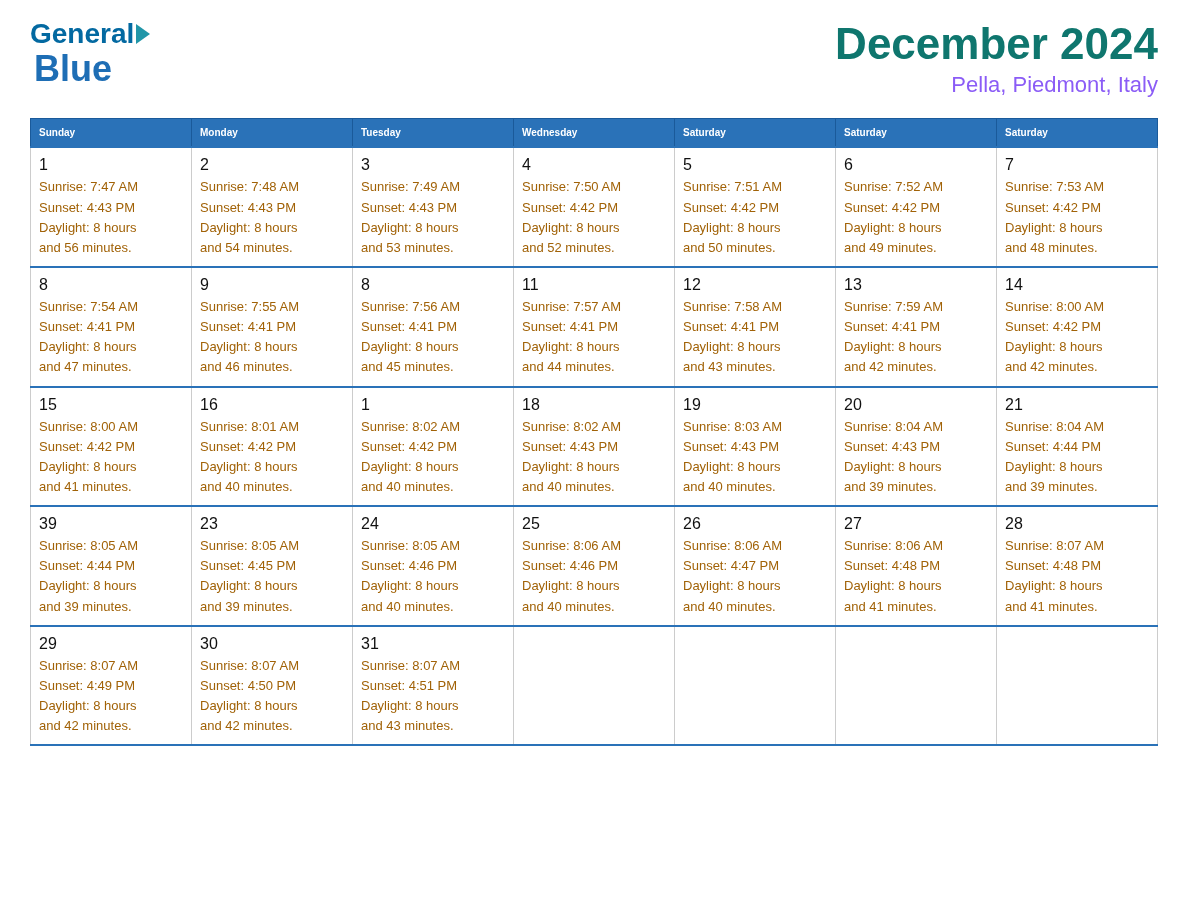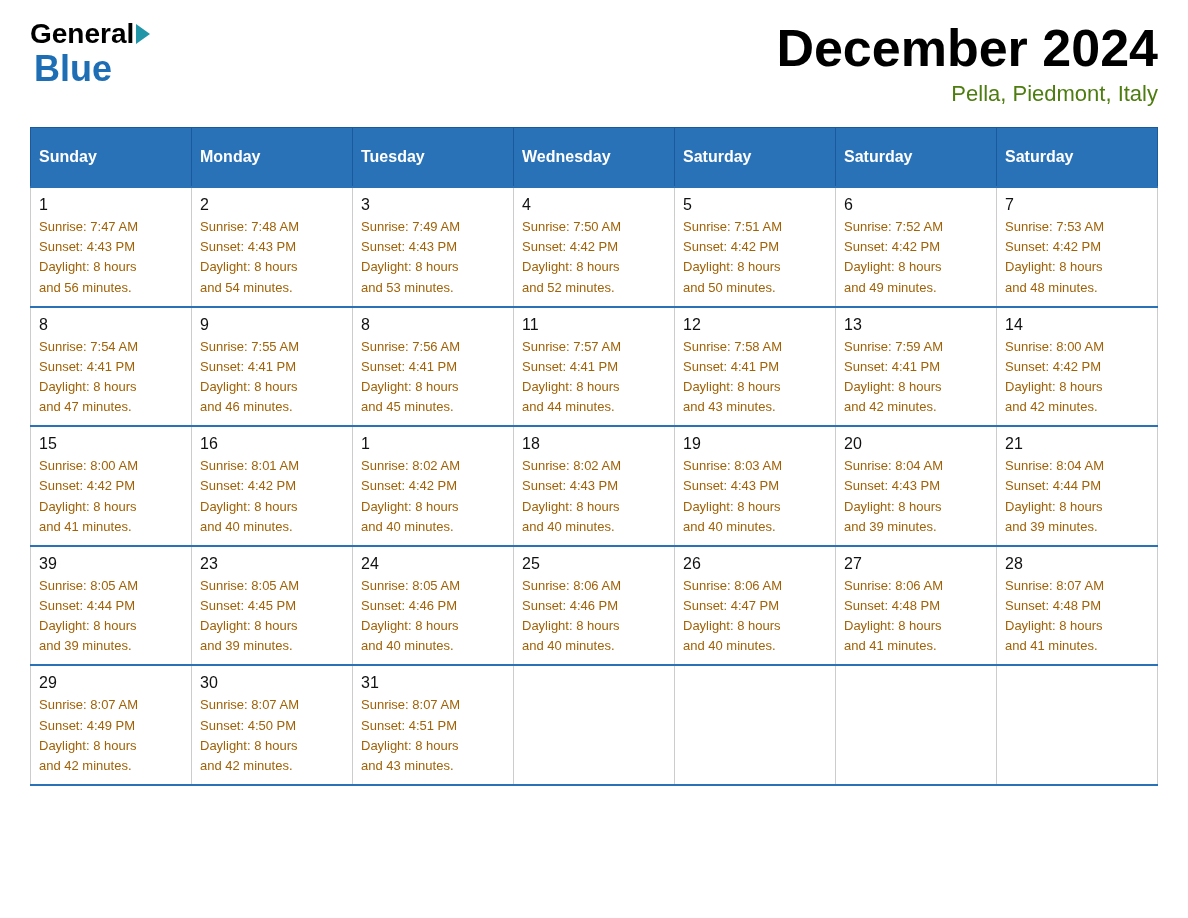--- a/index.html
+++ b/index.html
@@ -23,60 +23,60 @@
     }
     .logo-text {
       display: flex;
       align-items: center;
       font-size: 28px;
       font-weight: bold;
       color: #1a1a1a;
       line-height: 1;
     }
     .logo-general {
-      color: #000000;
+      color: #0369a1;
     }
     .logo-arrow {
       display: inline-block;
       width: 0;
       height: 0;
       border-left: 14px solid #2196a8;
       border-top: 10px solid transparent;
       border-bottom: 10px solid transparent;
       margin: 0 2px;
       vertical-align: middle;
     }
     .logo-blue {
       color: #1e6eb5;
     }
     .title-area {
       text-align: right;
     }
     .month-title {
-      font-size: 52px;
+      font-size: 44px;
       font-weight: bold;
-      color: #000000;
+      color: #0f766e;
       line-height: 1.1;
     }
     .location-title {
       font-size: 22px;
-      color: #4d7c0f;
+      color: #8b5cf6;
       margin-top: 4px;
     }
     .calendar-table {
       width: 100%;
       border-collapse: collapse;
       border: 1px solid #cccccc;
     }
     .calendar-table th {
       background-color: #2a72b8;
       color: #ffffff;
-      font-size: 16px;
+      font-size: 10px;
       font-weight: bold;
-      padding: 20px 8px;
+      padding: 8px 8px;
       text-align: left;
       border: 1px solid #1a5a9a;
     }
     .calendar-table td {
       vertical-align: top;
       padding: 8px;
       border: 1px solid #cccccc;
       font-size: 13px;
       color: #333333;
       width: 14.28%;

